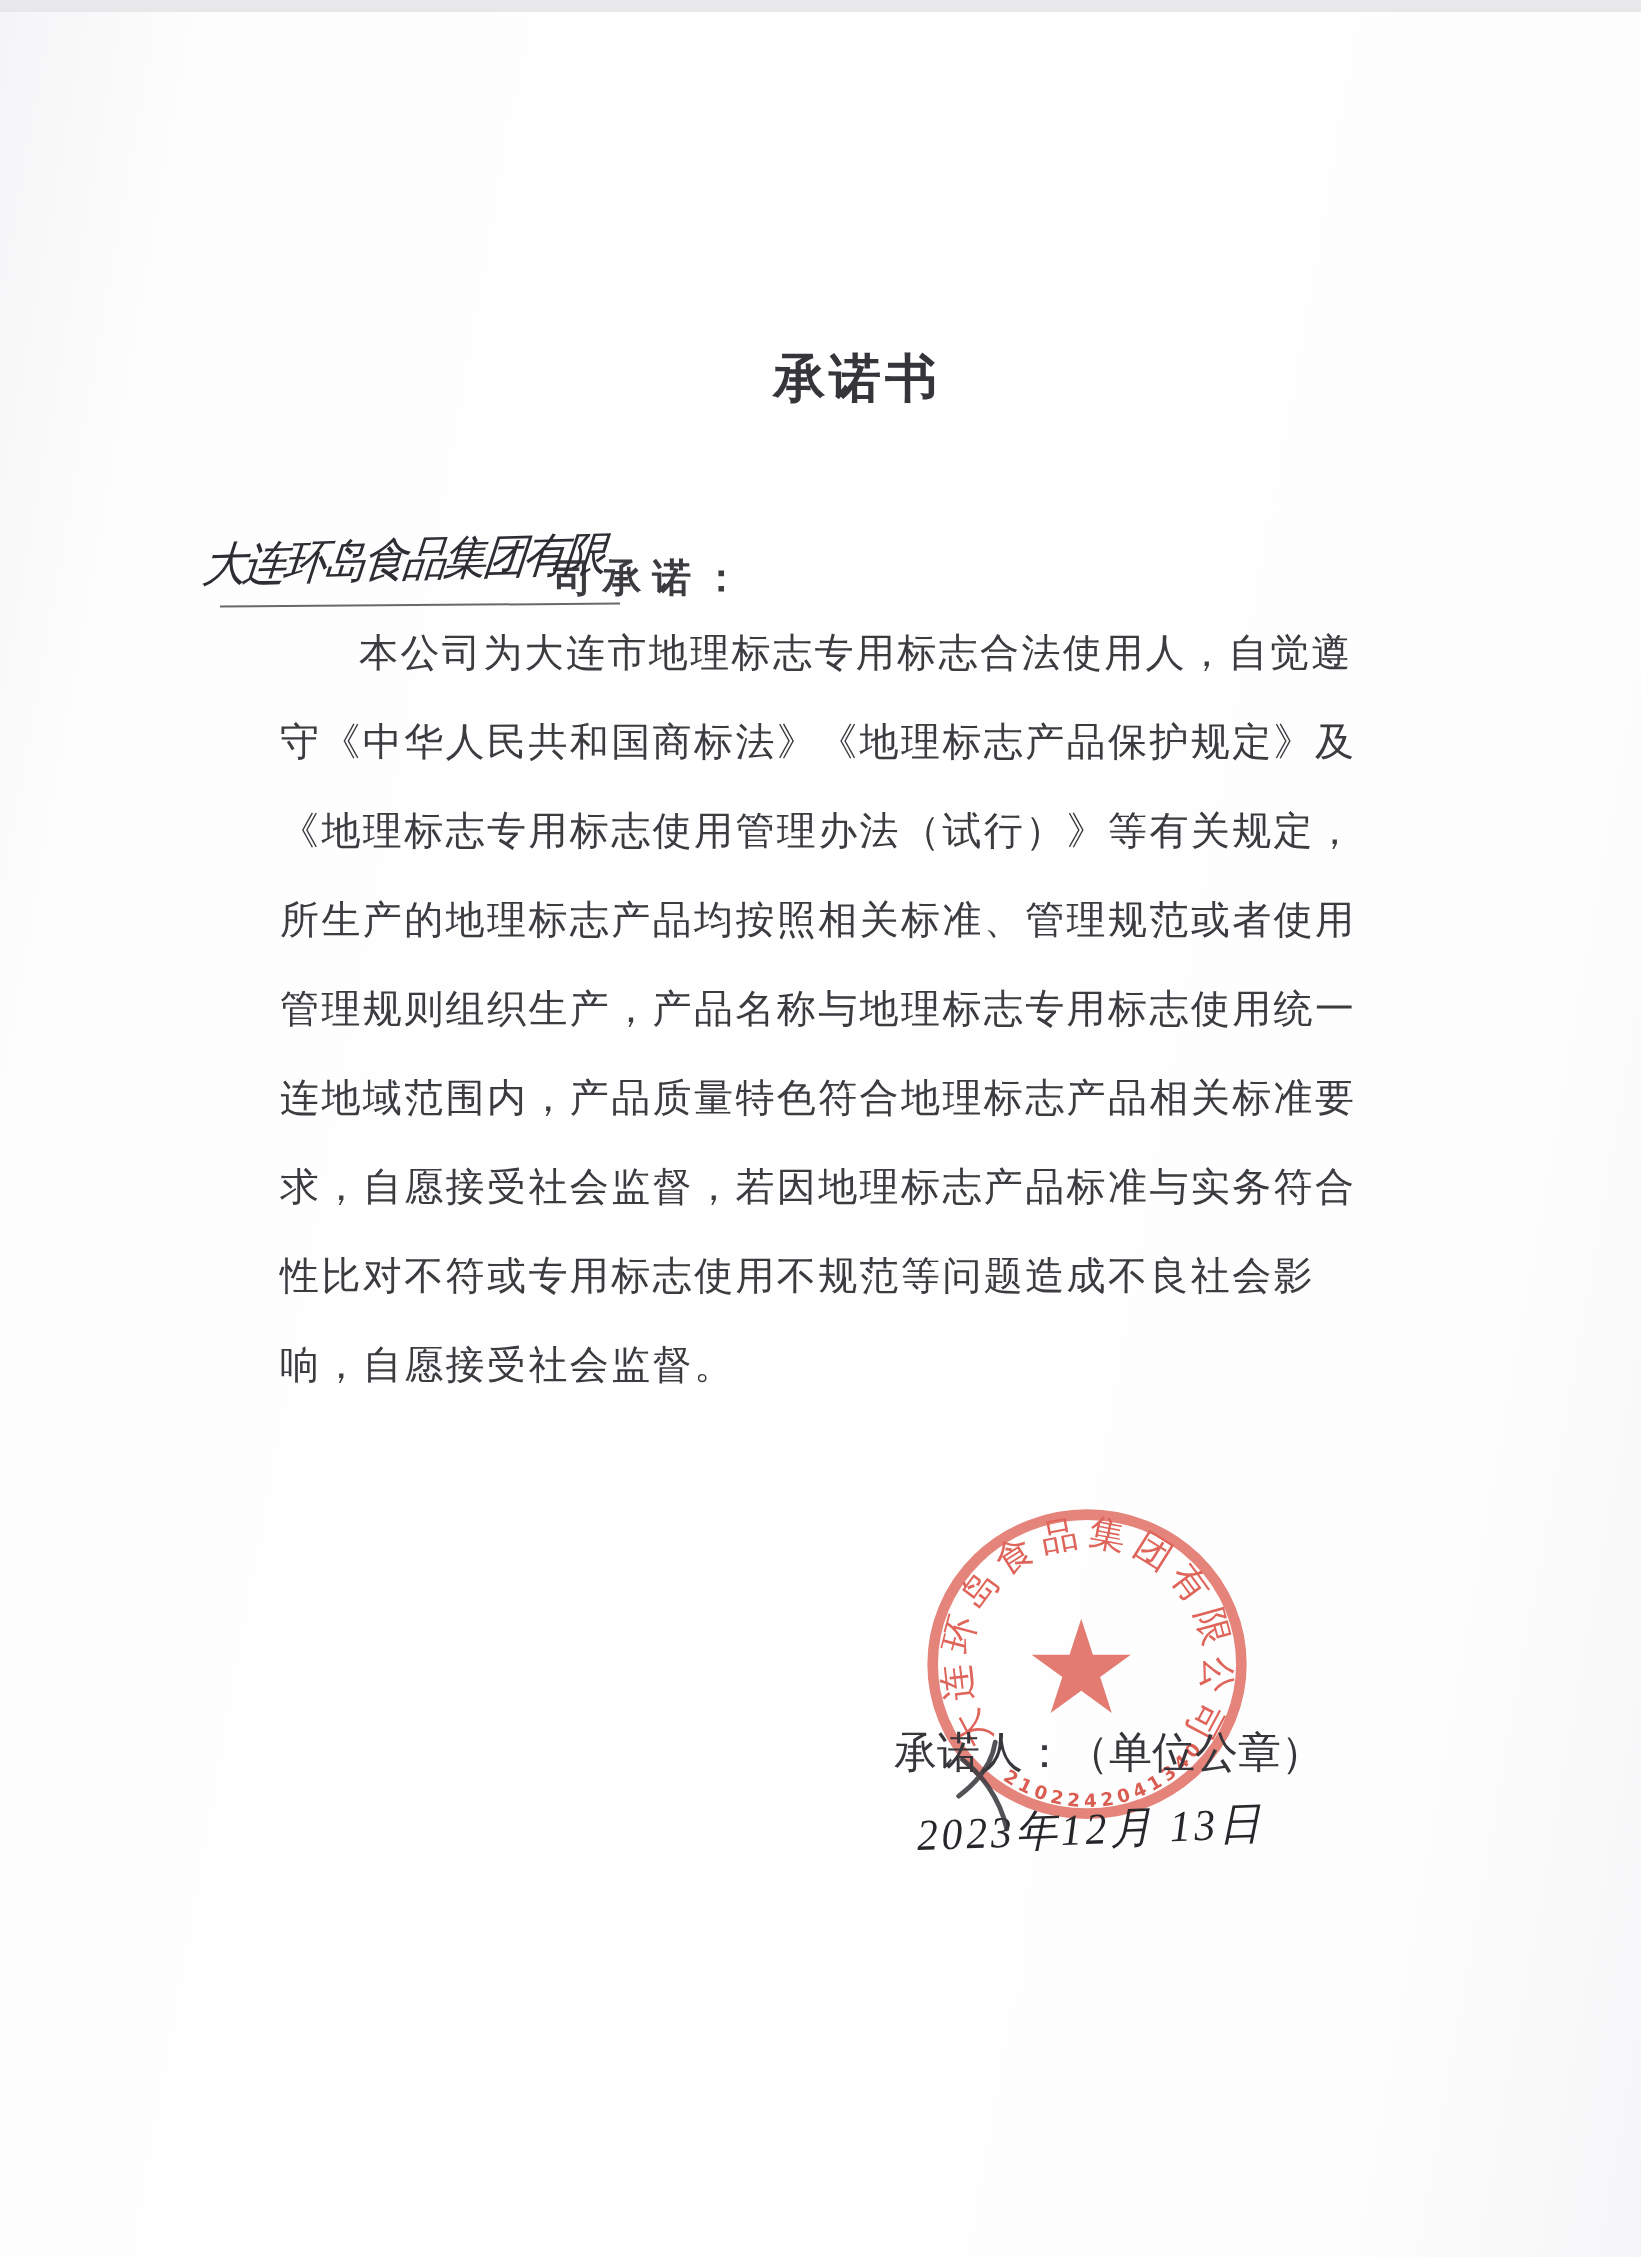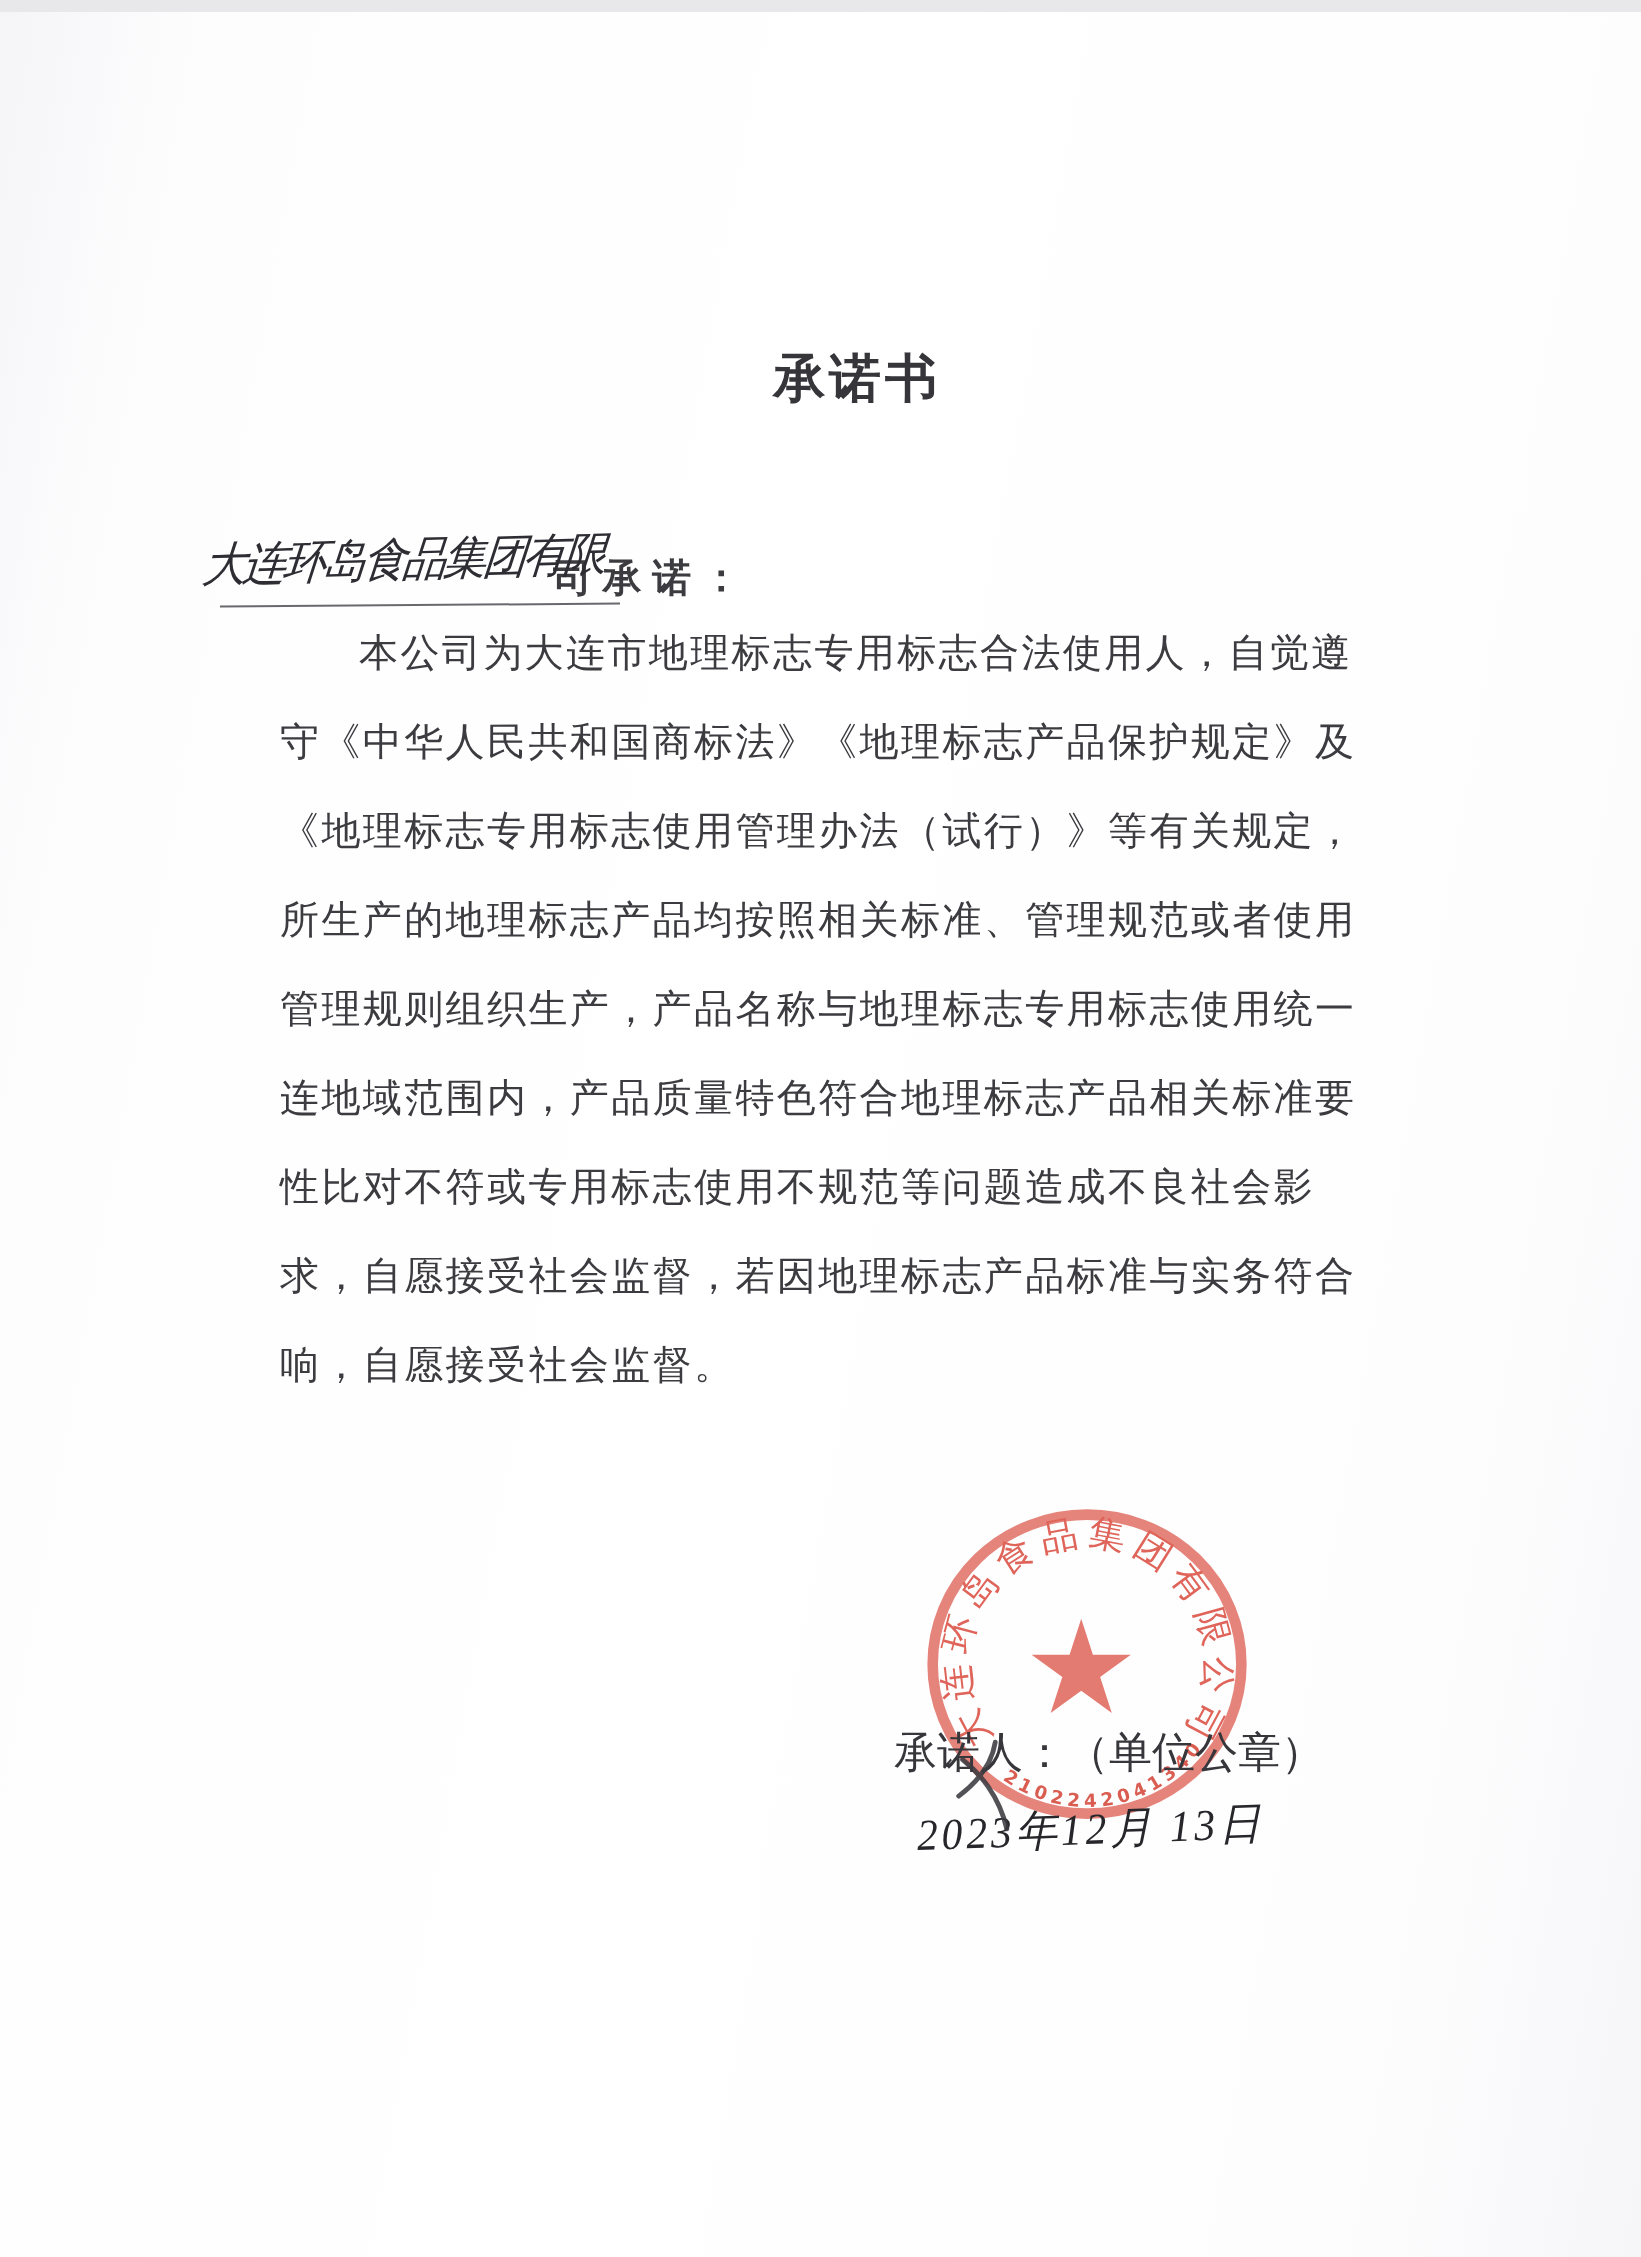--- a/index.html
+++ b/index.html
@@ -131,22 +131,22 @@
 
   <div class="salutation-suffix">司承诺：</div>
 
   <div class="body-par">
     <div class="line">本公司为大连市地理标志专用标志合法使用人，自觉遵</div>
     <div class="line">守《中华人民共和国商标法》《地理标志产品保护规定》及</div>
     <div class="line">《地理标志专用标志使用管理办法（试行）》等有关规定，</div>
     <div class="line">所生产的地理标志产品均按照相关标准、管理规范或者使用</div>
     <div class="line">管理规则组织生产，产品名称与地理标志专用标志使用统一</div>
     <div class="line">连地域范围内，产品质量特色符合地理标志产品相关标准要</div>
+    <div class="line">求，自愿接受社会监督，若因地理标志产品标准与实务符合</div>
     <div class="line">性比对不符或专用标志使用不规范等问题造成不良社会影</div>
-    <div class="line">求，自愿接受社会监督，若因地理标志产品标准与实务符合</div>
     <div class="line">响，自愿接受社会监督。</div>
   </div>
 
   <svg class="seal" width="333" height="328" viewBox="0 0 345 340">
     <defs>
       <path id="arcTop" d="M 80.6 248.3 A 123 123 0 1 1 263.4 248.3" fill="none"></path>
       <path id="arcBottom" d="M 91.4 290.2 A 148 148 0 0 0 288.6 257.1" fill="none"></path>
     </defs>
     <ellipse cx="172" cy="166" rx="160" ry="155" fill="none" stroke="#dc5448" stroke-width="11" stroke-opacity=".82"></ellipse>
     <polygon points="166,119 178.1,156.3 217.4,156.3 185.6,179.4 197.7,216.7 166,193.6 134.3,216.7 146.4,179.4 114.6,156.3 153.9,156.3" fill="#dc5448" fill-opacity=".88"></polygon>

